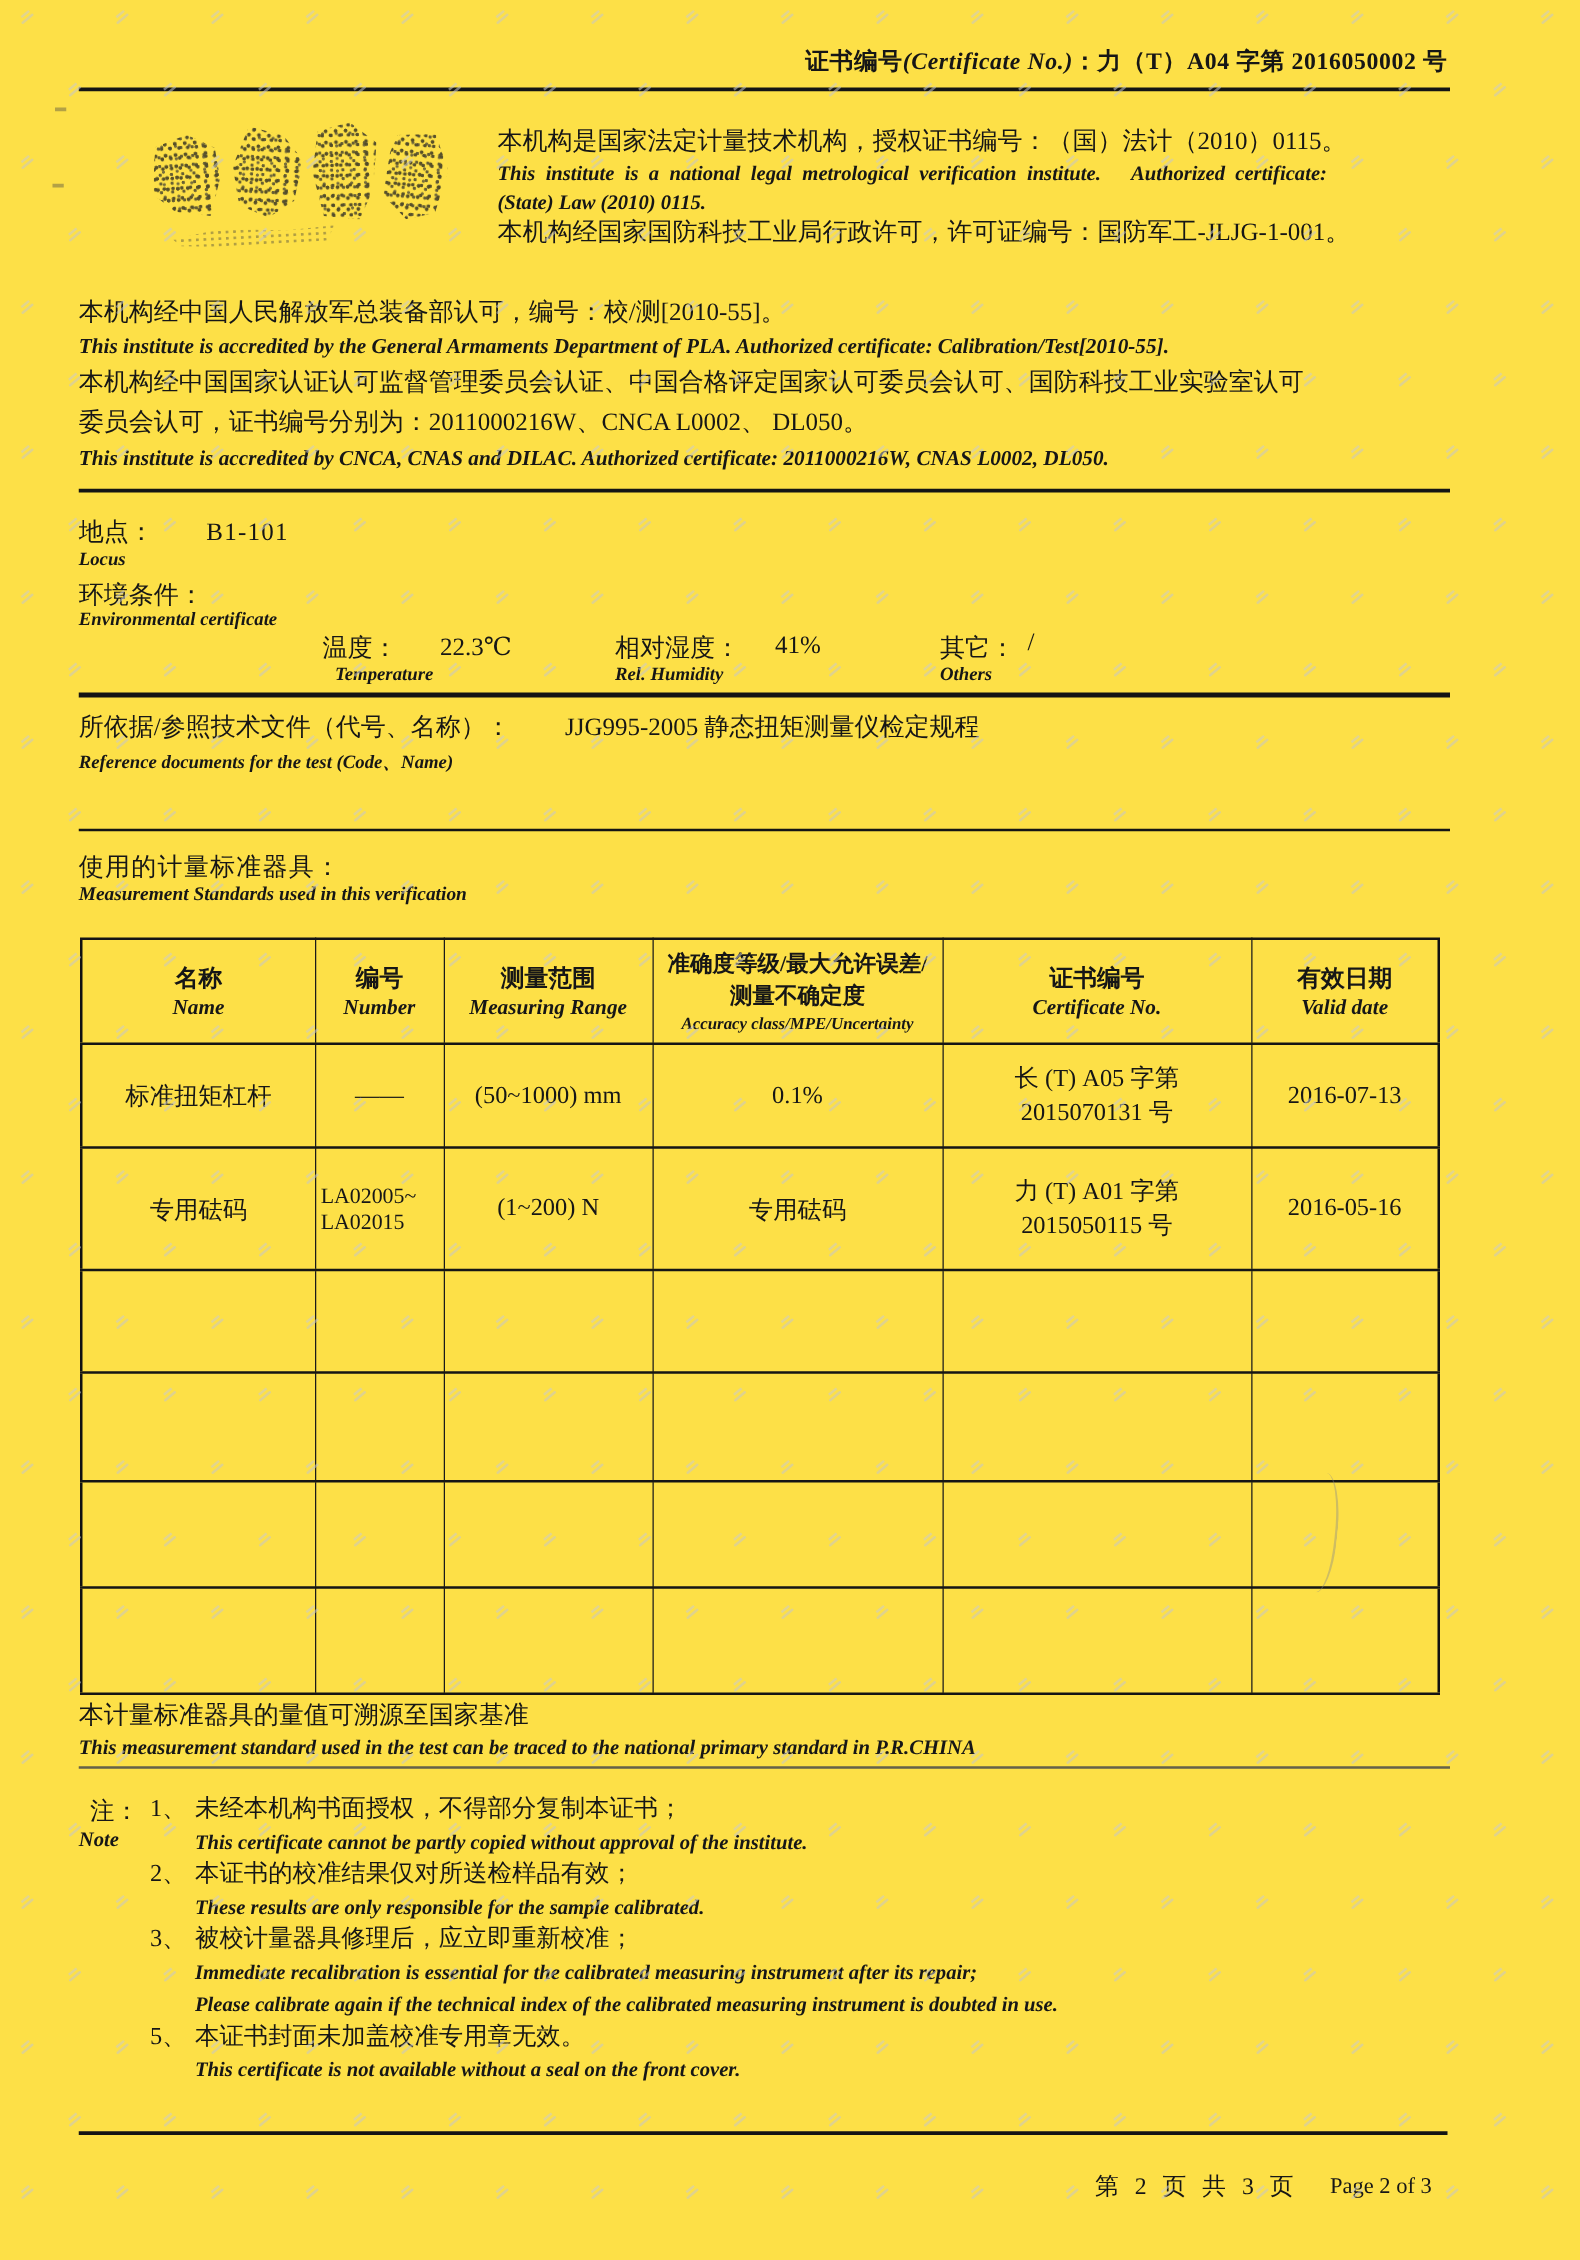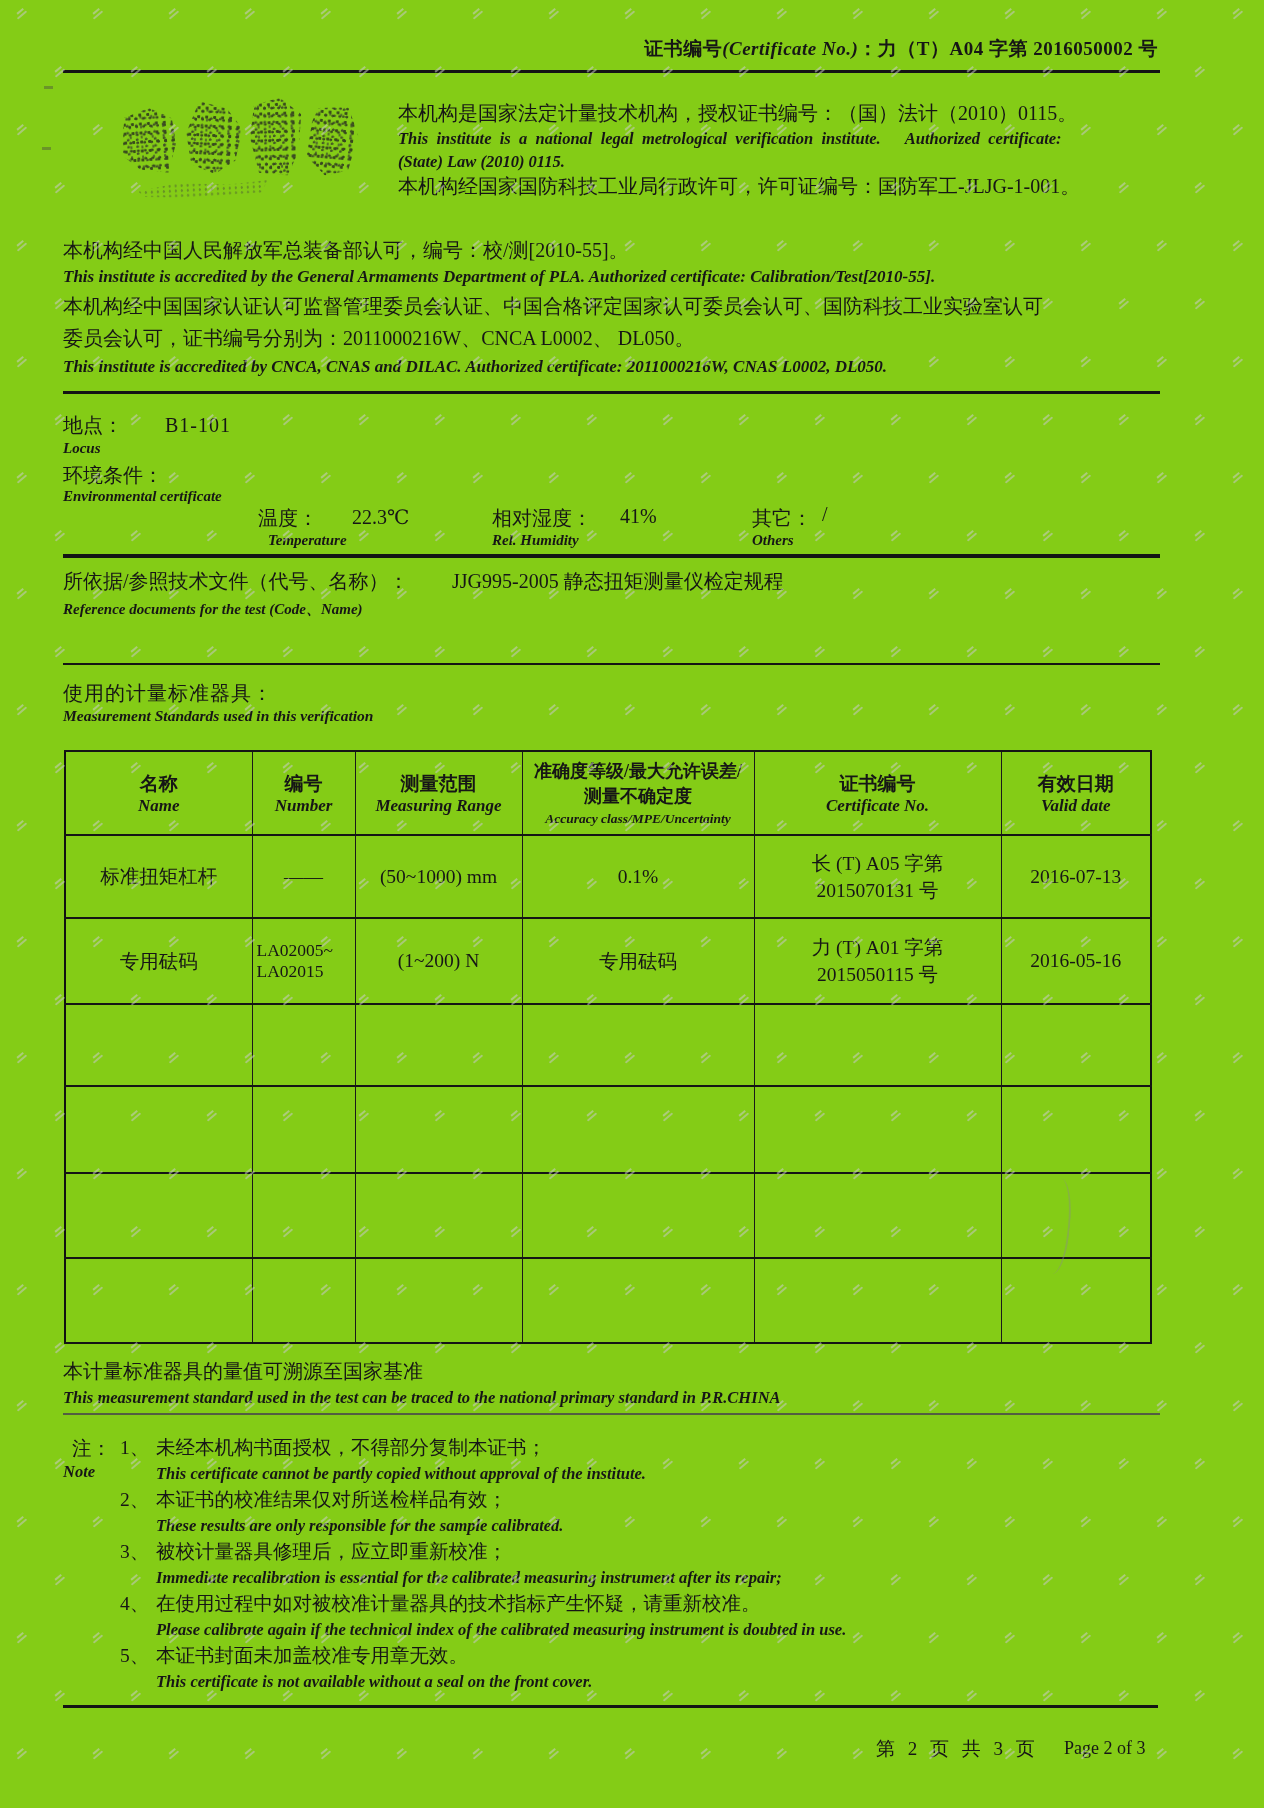--- a/index.html
+++ b/index.html
@@ -1,18 +1,18 @@
 <!DOCTYPE html>
 <html><head>
 <meta charset="utf-8">
 <style>
   html,body{margin:0;padding:0;background:#e9e9e9;}
   #page{
     position:relative;width:1264px;height:1808px;margin:0 auto;
-    background:#84cc16;color:#161616;overflow:hidden;
+    background:#fde047;color:#161616;overflow:hidden;
     font-family:"Liberation Serif","DejaVu Serif",serif;
   }
   .abs{position:absolute;}
   .cn{font-family:"Liberation Serif","DejaVu Serif",serif;}
   .en{font-style:italic;}
   .rule{position:absolute;background:#141414;}
   
   #cert-line{top:36px;left:63px;width:1095px;text-align:right;font-size:19px;font-weight:bold;letter-spacing:.5px;}
   #cert-line .en{font-weight:bold;}
   
@@ -205,21 +205,21 @@
         <td>标准扭矩杠杆</td>
         <td>——</td>
         <td>(50~1000) mm</td>
         <td>0.1%</td>
         <td>
             <div class="cell-line">长 (T) A05 字第</div>
             <div class="cell-line">2015070131 号</div>
           </td>
         <td>2016-07-13</td>
       </tr>
-      <tr style="height:86px">
+      <tr style="height:98px">
         <td>专用砝码</td>
         <td style="font-size:17.5px;text-align:left;">
             <div>LA02005~</div>
             <div>LA02015</div>
           </td>
         <td>(1~200) N</td>
         <td>专用砝码</td>
         <td>
             <div class="cell-line">力 (T) A01 字第</div>
             <div class="cell-line">2015050115 号</div>
@@ -268,21 +268,20 @@
 
   <div id="note-lbl" class="abs content">注：</div>
   <div id="note-en" class="abs content en">Note</div>
   <div id="notes" class="abs content">
     <div class="note-cn"><span class="note-num">1、</span><span>未经本机构书面授权，不得部分复制本证书；</span></div>
     <div class="note-en">This certificate cannot be partly copied without approval of the institute.</div>
     <div class="note-cn"><span class="note-num">2、</span><span>本证书的校准结果仅对所送检样品有效；</span></div>
     <div class="note-en">These results are only responsible for the sample calibrated.</div>
     <div class="note-cn"><span class="note-num">3、</span><span>被校计量器具修理后，应立即重新校准；</span></div>
     <div class="note-en">Immediate recalibration is essential for the calibrated measuring instrument after its repair;</div>
-    <div class="note-cn"><span class="note-num">4、</span><span>在使用过程中如对被校准计量器具的技术指标产生怀疑，请重新校准。</span></div>
     <div class="note-en">Please calibrate again if the technical index of the calibrated measuring instrument is doubted in use.</div>
     <div class="note-cn"><span class="note-num">5、</span><span>本证书封面未加盖校准专用章无效。</span></div>
     <div class="note-en">This certificate is not available without a seal on the front cover.</div>
   </div>
 
   <div id="rule-bottom" class="rule"></div>
 
   <div id="footer-cn" class="abs content">第 2 页 共 3 页</div>
   <div id="footer-en" class="abs content">Page 2 of 3</div>
 

